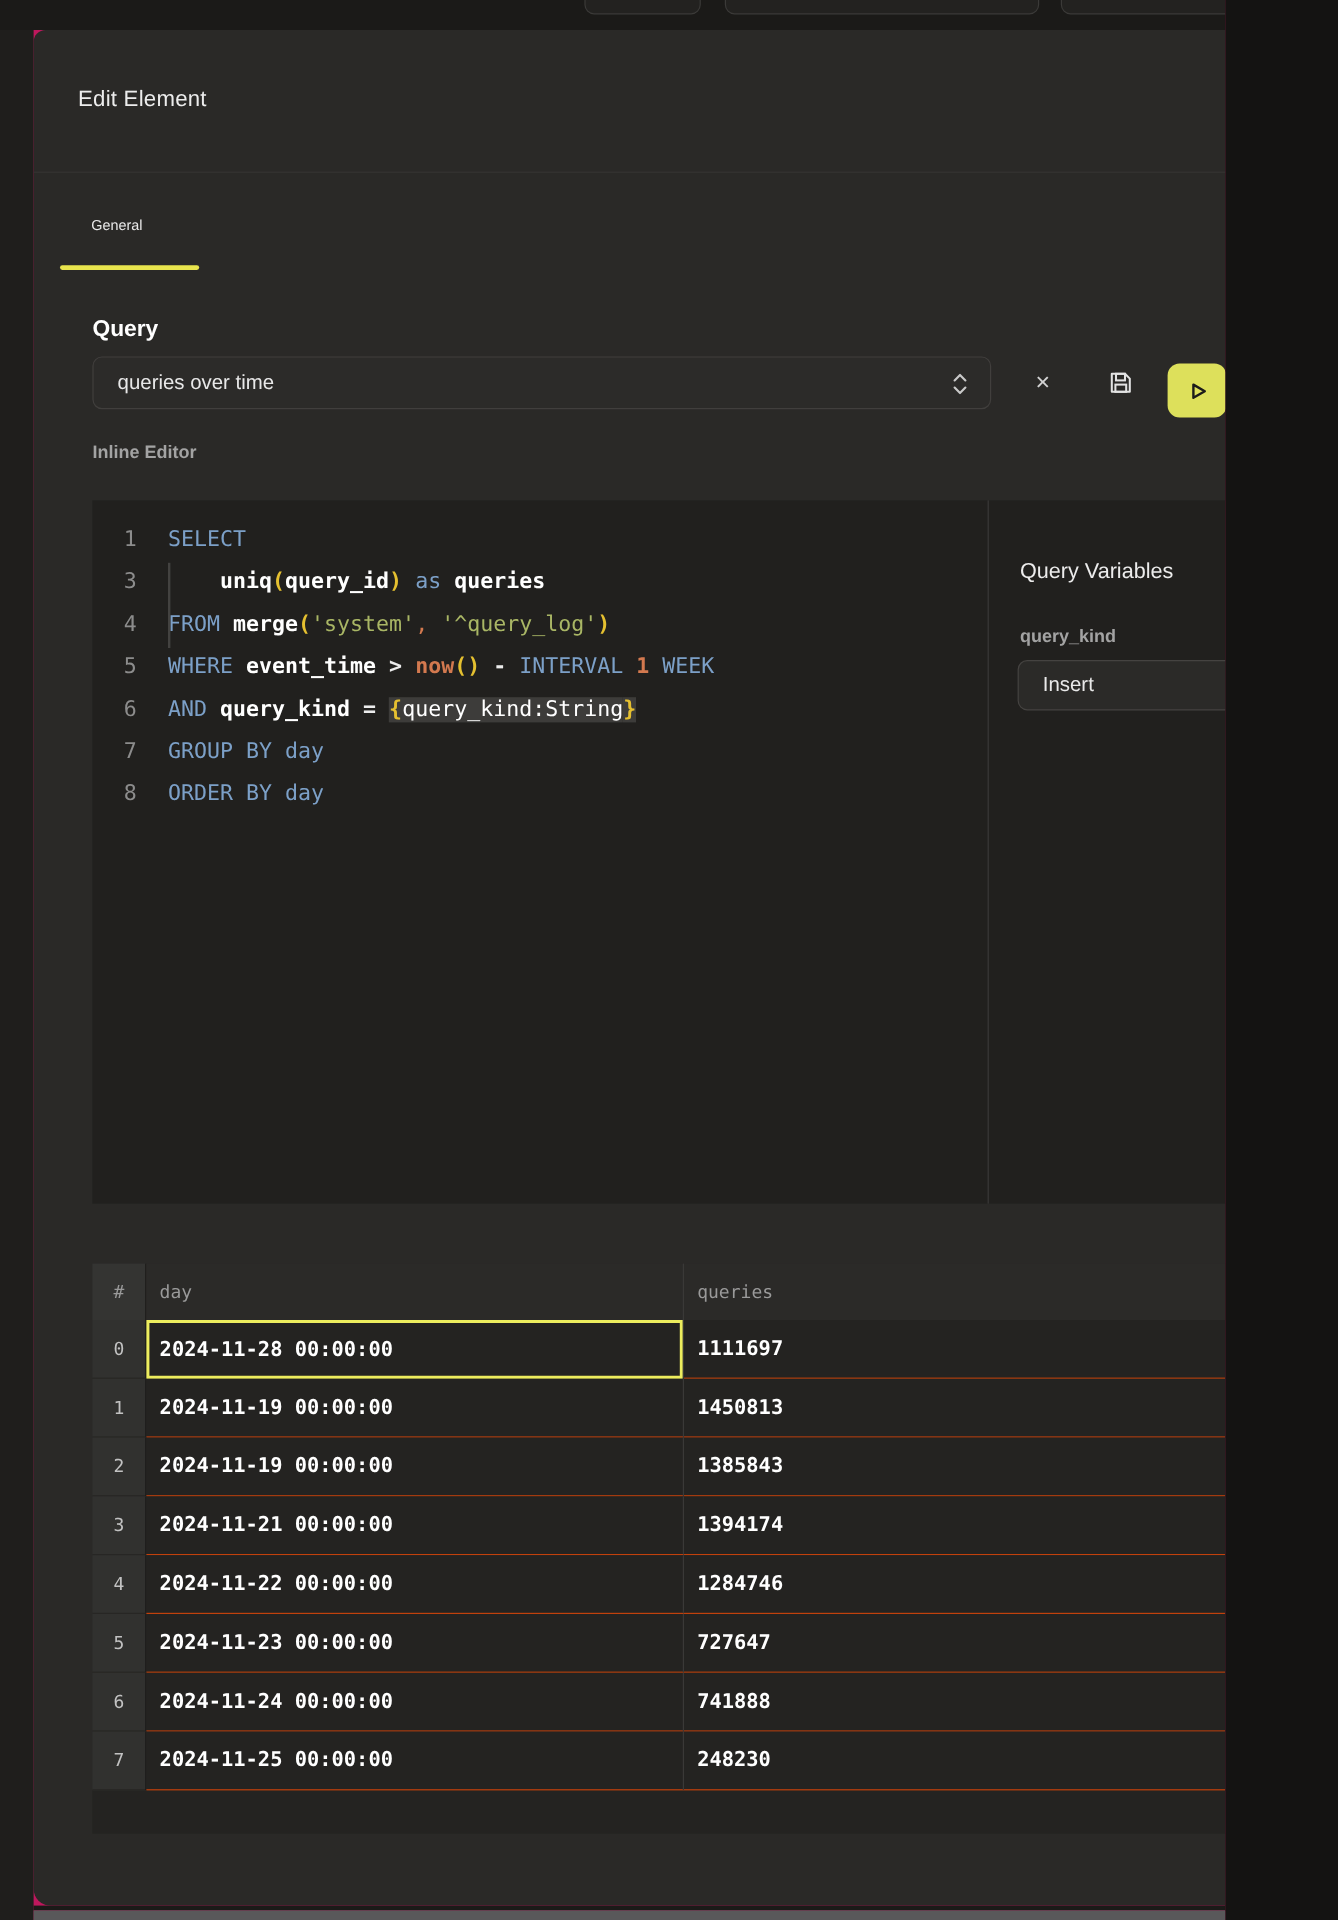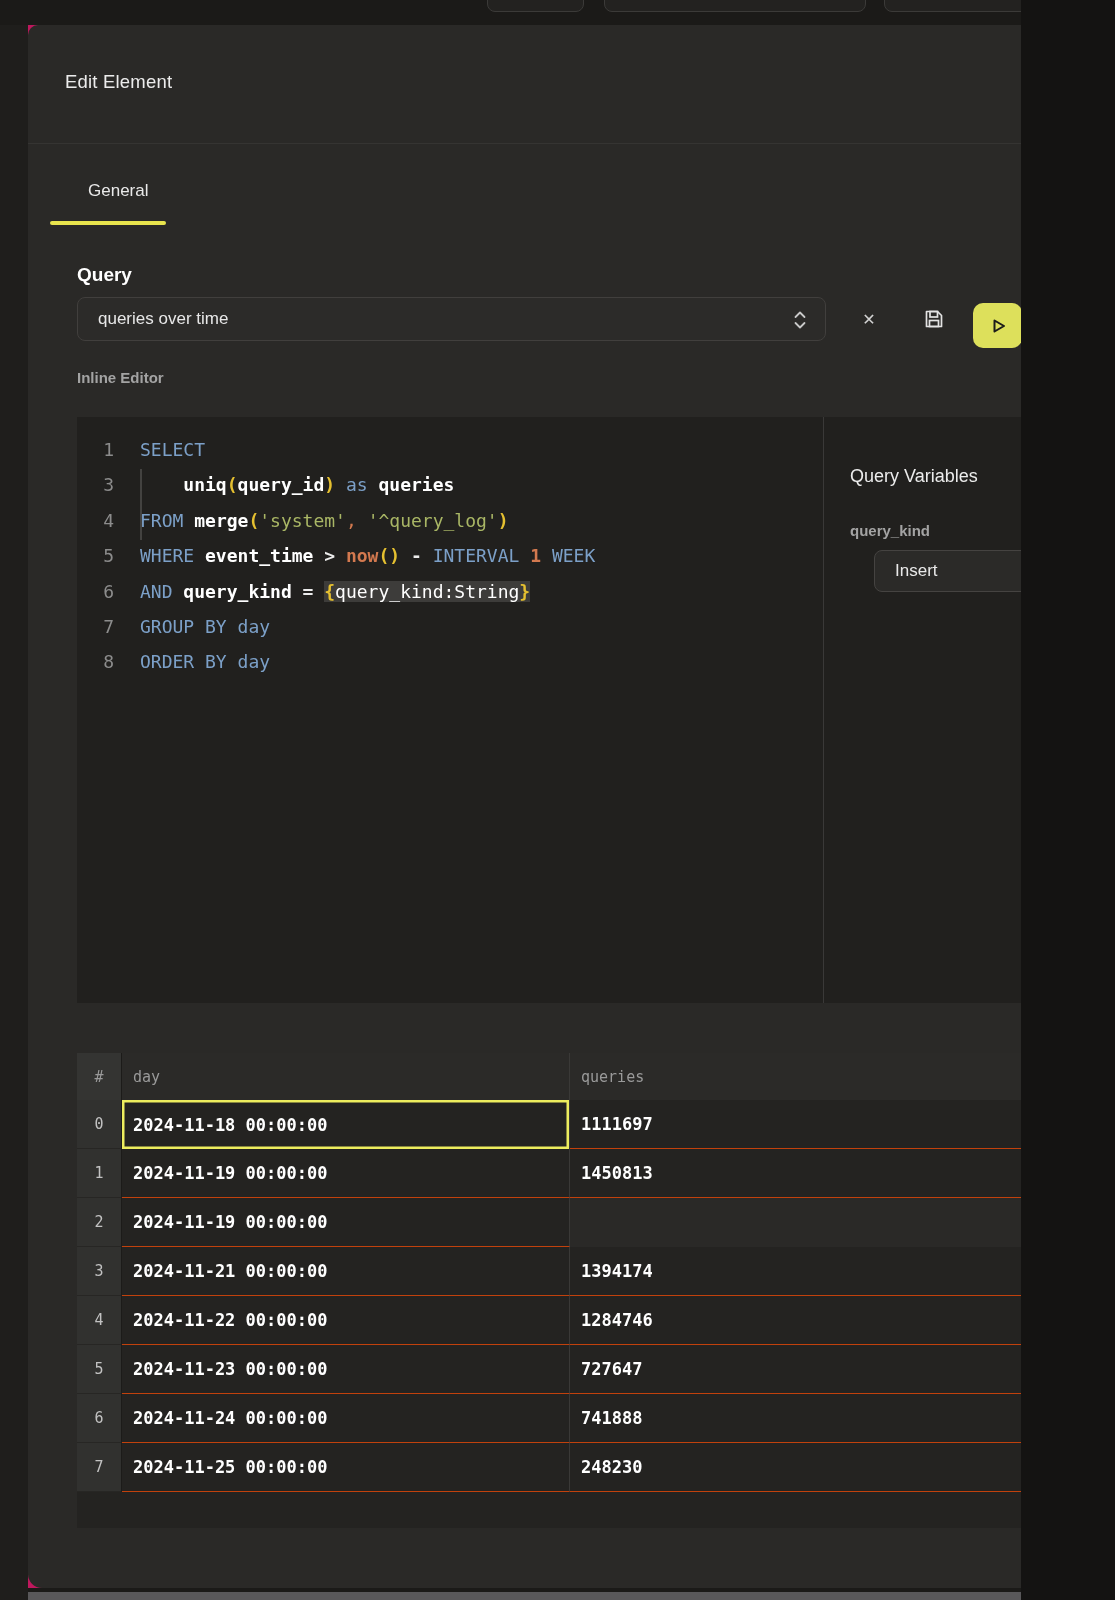--- a/index.html
+++ b/index.html
@@ -20,21 +20,21 @@
 
   
   .modal{position:absolute;left:28px;top:25px;width:1087px;height:1563px;
          background:#2a2927;border-radius:10px 0 14px 14px;}
   .modal-title{position:absolute;left:37px;top:46px;font-size:18.5px;font-weight:500;
                color:#ececec;letter-spacing:.2px;}
   .close-btn{position:absolute;left:1015px;top:42px;width:28px;height:28px;color:#cfcfcf;
              font-size:16px;display:flex;align-items:center;justify-content:center;cursor:pointer;}
   .hdr-divider{position:absolute;left:0;top:118px;width:1087px;height:1px;background:#353432;}
 
-  .tab{position:absolute;left:60px;top:156px;font-size:17px;color:#e9e9e9;}
+  .tab{position:absolute;left:48px;top:156px;font-size:12px;color:#e9e9e9;}
   .tab-underline{position:absolute;left:22px;top:196px;width:116px;height:3.5px;border-radius:2px;}
 
   .q-heading{position:absolute;left:49px;top:224px;font-size:19px;font-weight:700;color:#fff;margin-top:15px;}
 
   
   .select-box{position:absolute;left:49px;top:272px;width:749px;height:44px;background:#2c2b29;
               border:1px solid #413f3d;border-radius:8px;display:flex;align-items:center;
               padding:0 16px 0 20px;cursor:pointer;}
   .select-value{font-size:17px;color:#e8e8e8;flex:1;}
   .updown{width:18px;height:20px;}
@@ -65,21 +65,21 @@
   .tk-pl{color:#ececec;}
   .tk-cbr{color:#e5c030;font-weight:700;background:#3d3c3a;}
   .tk-cfn{color:#ffffff;font-weight:400;background:#3d3c3a;}
 
   .editor-divider{position:absolute;left:746px;top:0;width:1px;height:586px;background:#3a3938;}
   .qv-panel{position:absolute;left:747px;top:0;width:197px;height:586px;}
   .qv-title{position:absolute;left:26px;top:49px;font-size:18px;color:#ececec;}
   .qv-varname{position:absolute;left:26px;top:105px;font-size:15px;font-weight:700;color:#a3a3a3;}
   .qv-insert{position:absolute;left:24px;top:133px;width:181px;height:42px;background:#2b2a28;
              border:1px solid #454341;border-radius:8px;color:#e9e9e9;font-size:17px;
-             text-align:left;padding-left:20px;font-family:"Liberation Sans",sans-serif;cursor:pointer;margin-left:26px;}
+             text-align:left;padding-left:20px;font-family:"Liberation Sans",sans-serif;cursor:pointer;}
 
   
   .rtable{position:absolute;left:49px;top:1028px;width:944px;height:475px;
           font-family:"DejaVu Sans Mono",monospace;}
   .thead{display:grid;grid-template-columns:45px 448px 1fr;height:47px;}
   .thead .c-idx{background:#343432;color:#9a9a9a;font-size:15px;display:flex;align-items:center;
                 justify-content:center;border-right:1px solid #1c1b19;}
   .thead .c-day,.thead .c-q{background:#2b2a28;color:#9a9a9a;font-size:15px;display:flex;
                 align-items:center;padding-left:11px;}
   .thead .c-day{border-right:1px solid #3a3937;}
@@ -176,31 +176,32 @@
 
     <div class="rtable">
       <div class="thead">
         <div class="c-idx">#</div>
         <div class="c-day">day</div>
         <div class="c-q">queries</div>
       </div>
       <div id="tbody">
           <div class="trow">
             <div class="c-idx">0</div>
-            <div class="c-day sel">2024-11-18 00:00:00</div>
+            <div class="c-day sel">2024-11-28 00:00:00</div>
             <div class="c-q">1111697</div>
           </div>
           <div class="trow">
             <div class="c-idx">1</div>
             <div class="c-day">2024-11-19 00:00:00</div>
             <div class="c-q">1450813</div>
           </div>
           <div class="trow">
             <div class="c-idx">2</div>
             <div class="c-day">2024-11-19 00:00:00</div>
+            <div class="c-q">1385843</div>
           </div>
           <div class="trow">
             <div class="c-idx">3</div>
             <div class="c-day">2024-11-21 00:00:00</div>
             <div class="c-q">1394174</div>
           </div>
           <div class="trow">
             <div class="c-idx">4</div>
             <div class="c-day">2024-11-22 00:00:00</div>
             <div class="c-q">1284746</div>

